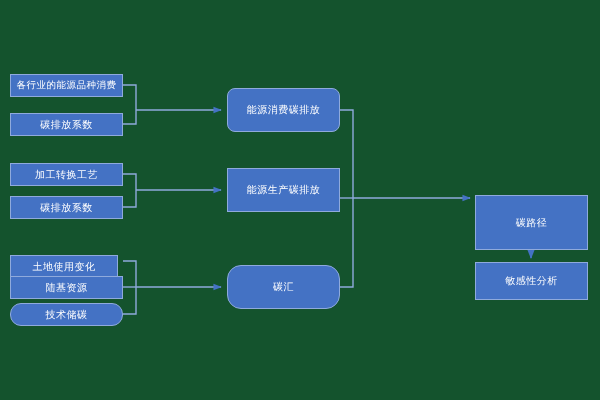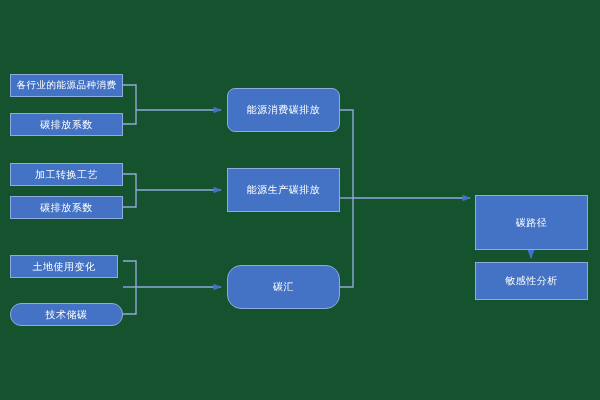--- a/index.html
+++ b/index.html
@@ -82,20 +82,21 @@
     </g>
   </svg>
 
   <div class="node small" style="left:10px; top:74px; width:113px; height:23px;">各行业的能源品种消费</div>
   <div class="node" style="left:10px; top:113px; width:113px; height:23px;">碳排放系数</div>
 
   <div class="node" style="left:10px; top:163px; width:113px; height:23px;">加工转换工艺</div>
   <div class="node" style="left:10px; top:196px; width:113px; height:23px;">碳排放系数</div>
 
   <div class="node" style="left:10px; top:255px; width:108px; height:23px;">土地使用变化</div>
+  <div class="node" style="left:10px; top:276px; width:113px; height:23px;">陆基资源</div>
   <div class="node" style="left:10px; top:303px; width:113px; height:23px;border-radius:11px;">技术储碳</div>
 
   <div class="node" style="left:227px; top:88px; width:113px; height:44px;border-radius:8px;">能源消费碳排放</div>
   <div class="node" style="left:227px; top:168px; width:113px; height:44px;text-align:center;">能源生产碳排放</div>
   <div class="node" style="left:227px; top:265px; width:113px; height:44px;border-radius:14px;">碳汇</div>
 
   <div class="node" style="left:475px; top:176px; width:113px; height:55px;margin-top:19px;">碳路径</div>
   <div class="node" style="left:475px; top:262px; width:113px; height:38px;">敏感性分析</div>
 
 </div>

